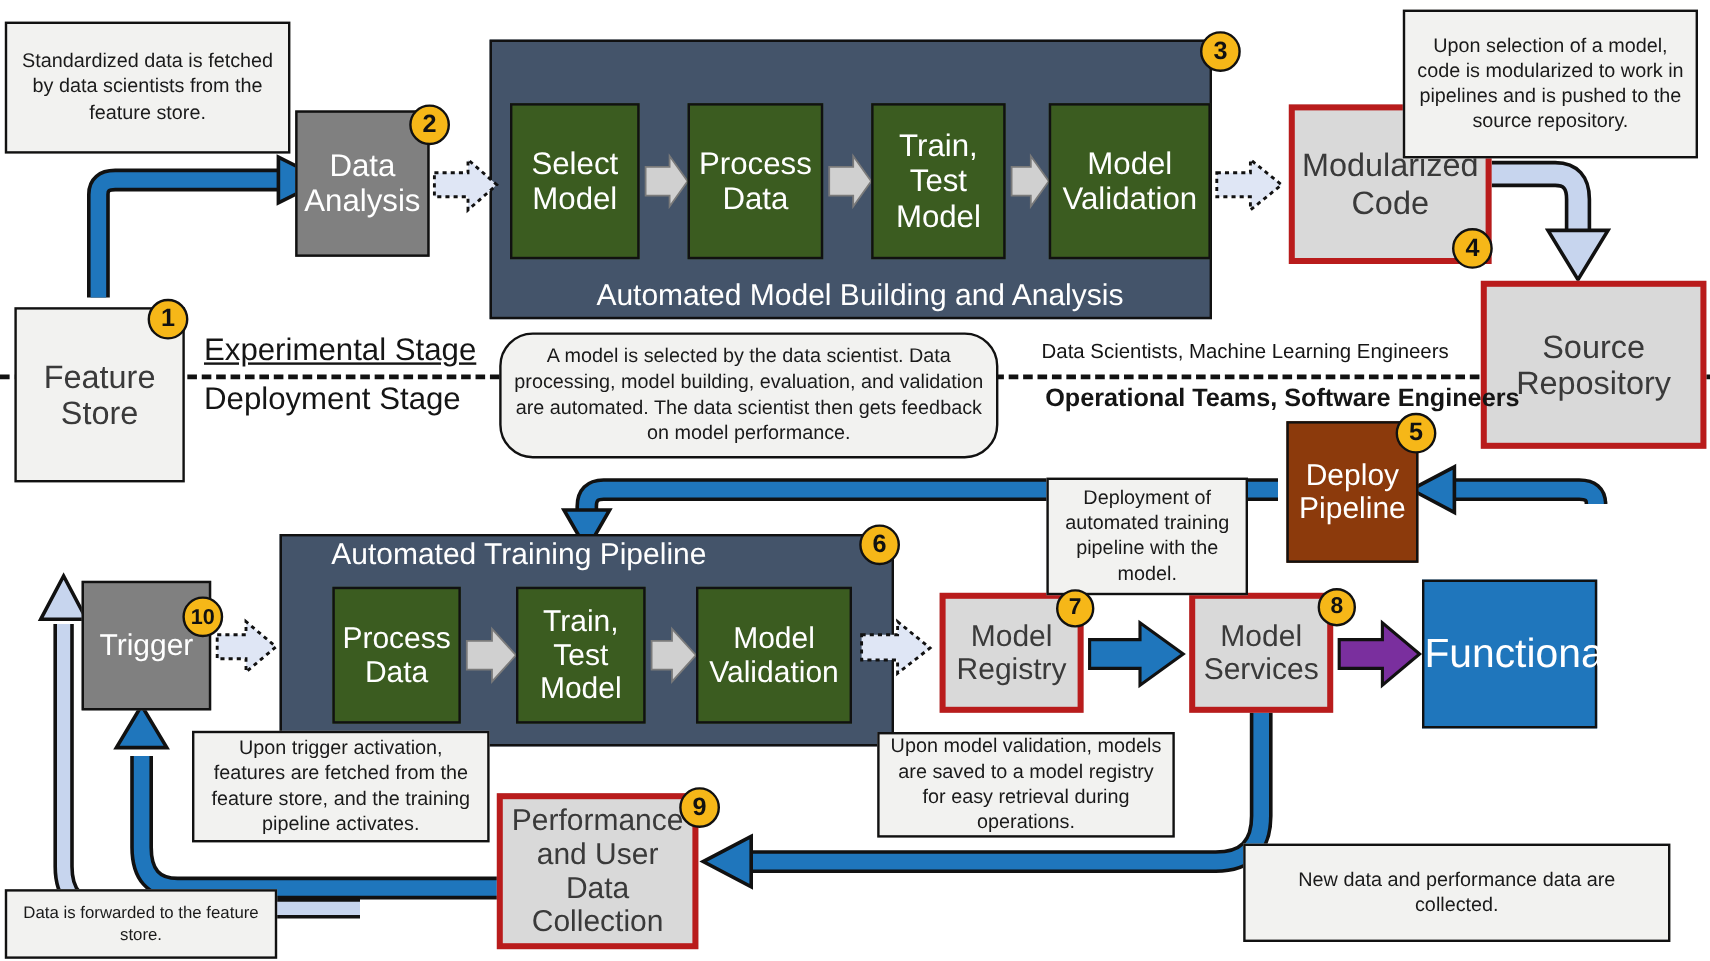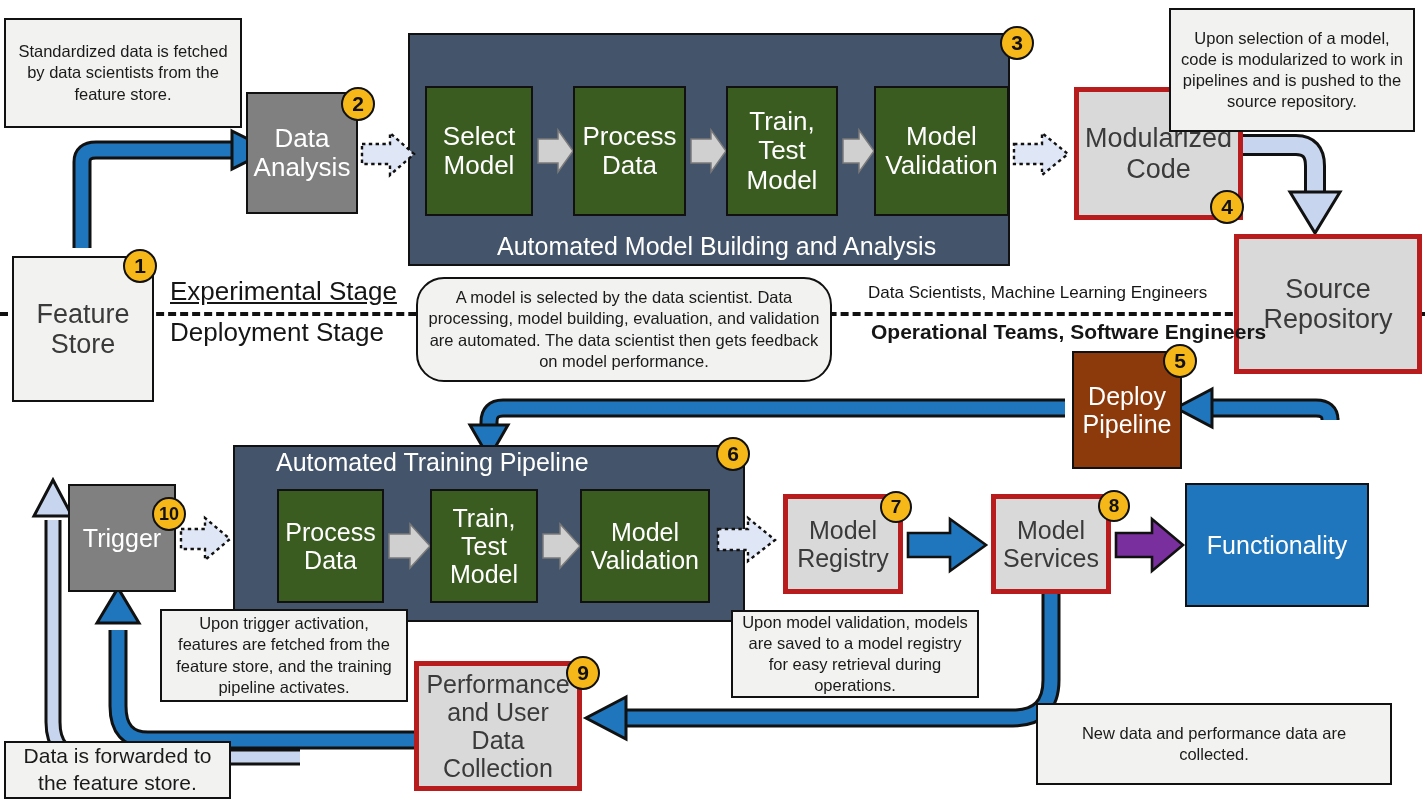--- a/index.html
+++ b/index.html
@@ -262,21 +262,21 @@
 Registry</span>
   </div>
   <div class="abs badge small" style="left:880px; top:491px;">7</div>
 
   <div class="abs node node-grey" style="left:991px; top:494px; width:120px; height:100px; font-size:25px;">
     <span class="lbl" style="white-space:pre-line;">Model
 Services</span>
   </div>
   <div class="abs badge small" style="left:1098px; top:490px;">8</div>
 
-  <div class="abs node node-blue" style="left:1185px; top:483px; width:184px; height:124px; font-size:25px;">
+  <div class="abs node node-blue" style="left:1185px; top:483px; width:146px; height:124px; font-size:34px;">
     <span class="lbl">Functionality</span>
   </div>
 
   <div class="abs node node-darkgrey" style="left:68px; top:484px; width:108px; height:108px; font-size:25px;">
     <span class="lbl">Trigger</span>
   </div>
   <div class="abs badge" style="left:152px; top:477px; font-size:18px;margin-top:20px;">10</div>
 
   <div class="abs node node-grey" style="left:414px; top:661px; width:168px; height:130px; font-size:25px;">
     <span class="lbl" style="white-space:pre-line;">Performance
@@ -328,22 +328,23 @@
       <path d="M1116,533 L1152,533 L1152,519 L1183,545 L1152,571 L1152,557 L1116,557 z" fill="#7a2f9e" stroke="#111111" stroke-width="2.6"></path>
     </g>
   </svg>
 
   <div class="abs note" style="left:4px; top:18px; width:238px; height:110px; font-size:16.5px;">Standardized data is fetched by data scientists from the feature store.</div>
 
   <div class="abs note" style="left:1169px; top:8px; width:246px; height:124px; font-size:16.5px;">Upon selection of a model, code is modularized to work in pipelines and is pushed to the source repository.</div>
 
   <div class="abs note" style="left:416px; top:277px; width:416px; height:105px; font-size:16.5px;border-radius:28px;">A model is selected by the data scientist. Data processing, model building, evaluation, and validation are automated. The data scientist then gets feedback on model performance.</div>
 
+  <div class="abs note" style="left:872px; top:398px; width:168px; height:98px; font-size:16.5px;">Deployment of automated training pipeline with the model.</div>
 
   <div class="abs note" style="left:160px; top:609px; width:248px; height:93px; font-size:16.5px;">Upon trigger activation, features are fetched from the feature store, and the training pipeline activates.</div>
 
   <div class="abs note" style="left:731px; top:610px; width:248px; height:88px; font-size:16.5px;">Upon model validation, models are saved to a model registry for easy retrieval during operations.</div>
 
-  <div class="abs note" style="left:4px; top:741px; width:227px; height:58px; font-size:21px;">Data is forwarded to the feature store.</div>
+  <div class="abs note" style="left:4px; top:741px; width:227px; height:58px; font-size:14px;">Data is forwarded to the feature store.</div>
 
   <div class="abs note" style="left:1036px; top:703px; width:356px; height:82px; font-size:16.5px;">New data and performance data are collected.</div>
 
 </div>
 
 </body></html>

